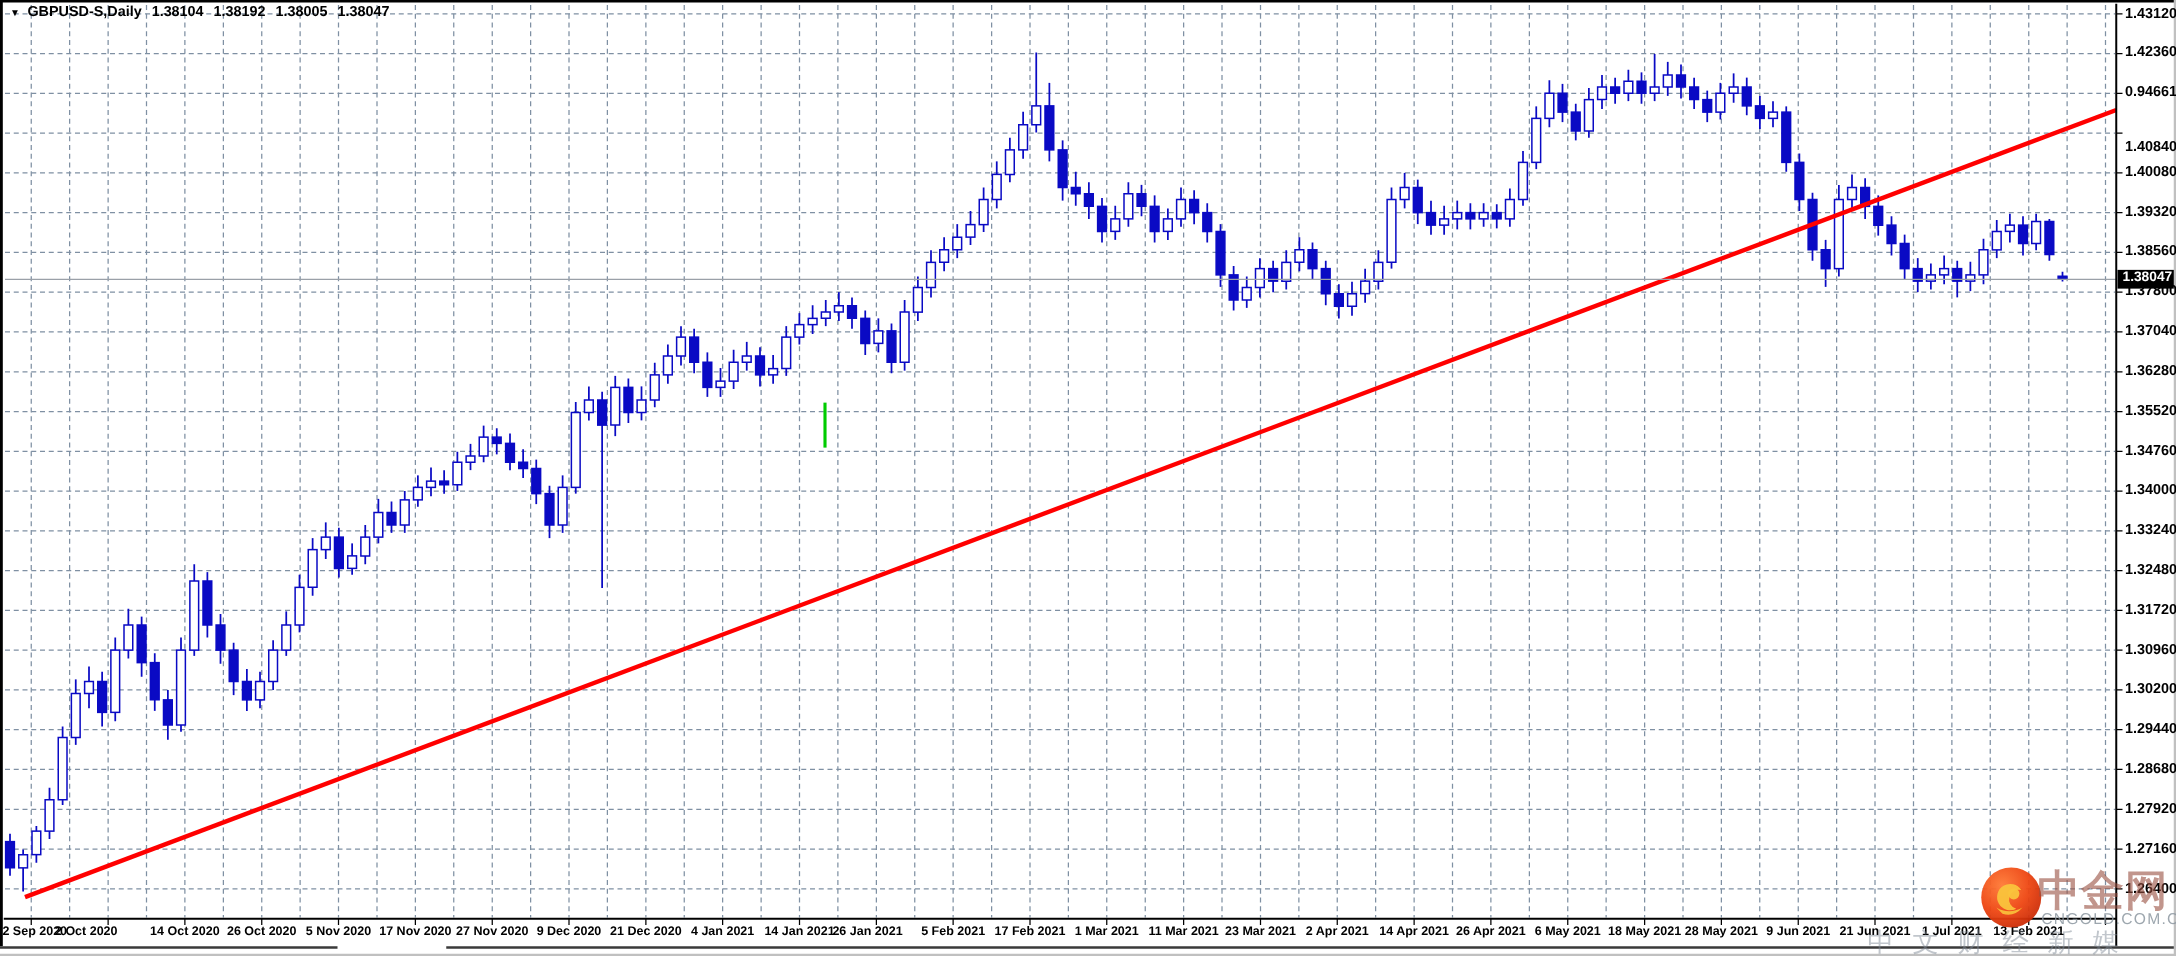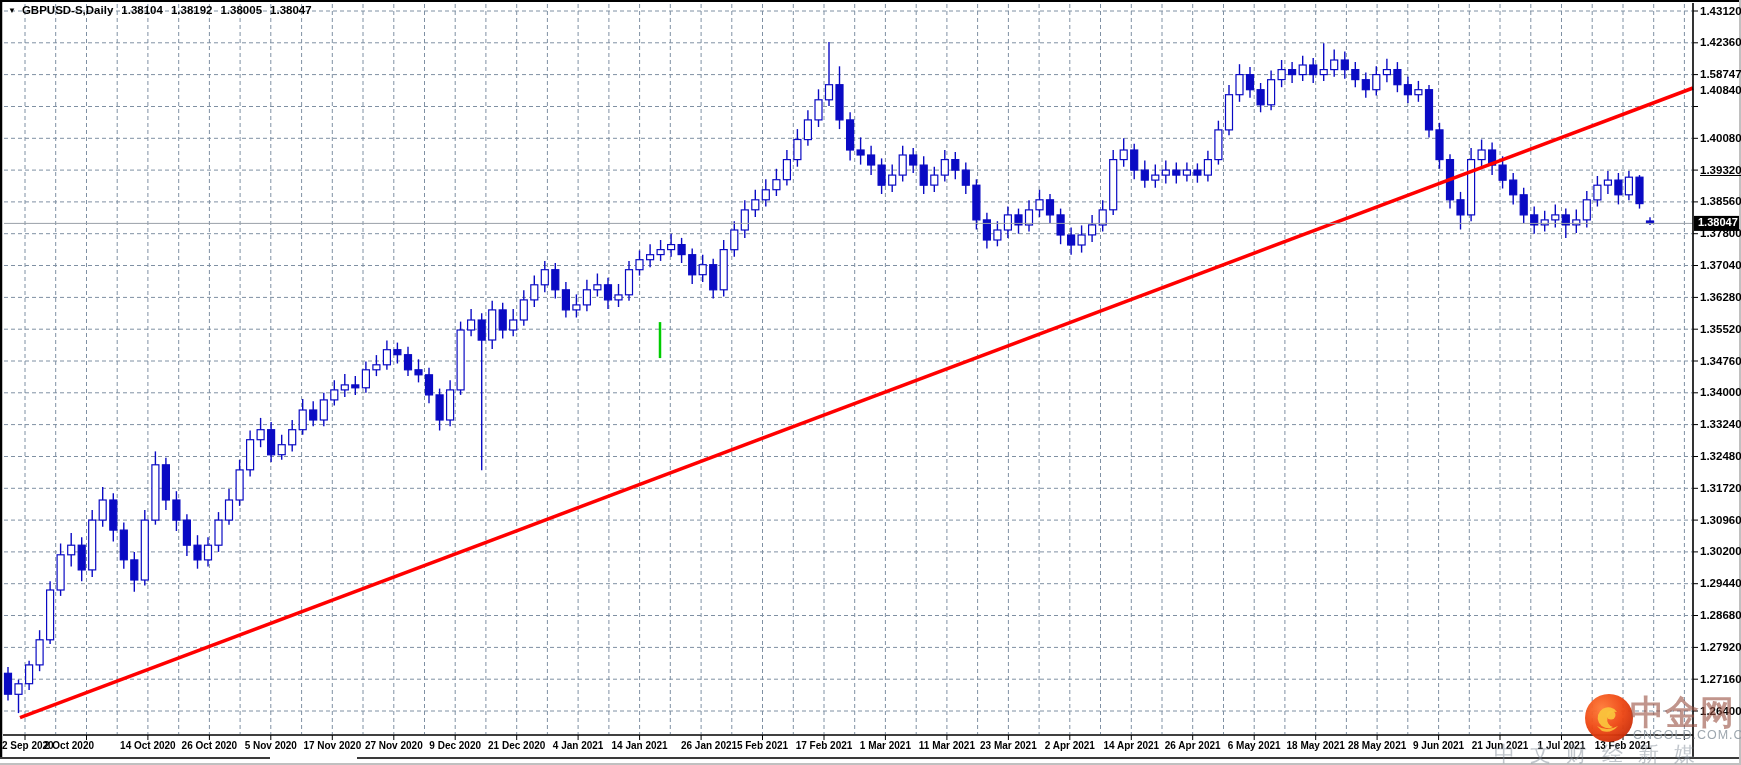--- a/index.html
+++ b/index.html
@@ -495,24 +495,24 @@
     <span class="v">1.38192</span>
     <span class="v">1.38005</span>
     <span class="v">1.38047</span>
   </div>
 
   <div id="price-axis"></div>
   <div id="time-axis"></div>
   <div id="price-labels">
       <div class="p-tick" style="top: 5px; text-align: center;">1.43120</div>
       <div class="p-tick" style="top: 36px;">1.42360</div>
-      <div class="p-tick" style="top: 68px;">1.58747</div>
-      <div class="p-tick" style="top: 84px;">1.40840</div>
+      <div class="p-tick" style="top: 68px;">0.94661</div>
+      <div class="p-tick" style="top: 112px;">1.40840</div>
       <div class="p-tick" style="top: 132px;">1.40080</div>
-      <div class="p-tick" style="top: 164px; text-decoration: underline;">1.39320</div>
+      <div class="p-tick" style="top: 164px;">1.39320</div>
       <div class="p-tick" style="top: 195px;">1.38560</div>
       <div class="p-tick" style="top: 227px;">1.37800</div>
       <div class="p-tick" style="top: 259px;">1.37040</div>
       <div class="p-tick" style="top: 291px;">1.36280</div>
       <div class="p-tick" style="top: 323px;">1.35520</div>
       <div class="p-tick" style="top: 355px;">1.34760</div>
       <div class="p-tick" style="top: 386px;">1.34000</div>
       <div class="p-tick" style="top: 418px;">1.33240</div>
       <div class="p-tick" style="top: 450px;">1.32480</div>
       <div class="p-tick" style="top: 482px;">1.31720</div>
@@ -529,21 +529,21 @@
       <div class="d-tick" style="left: 69px;">2 Oct 2020</div>
       <div class="d-tick" style="left: 147.9px;">14 Oct 2020</div>
       <div class="d-tick" style="left: 209.4px;">26 Oct 2020</div>
       <div class="d-tick" style="left: 270.8px;">5 Nov 2020</div>
       <div class="d-tick" style="left: 332.3px;">17 Nov 2020</div>
       <div class="d-tick" style="left: 393.8px;">27 Nov 2020</div>
       <div class="d-tick" style="left: 455.2px;">9 Dec 2020</div>
       <div class="d-tick" style="left: 516.7px;">21 Dec 2020</div>
       <div class="d-tick" style="left: 578.1px;">4 Jan 2021</div>
       <div class="d-tick" style="left: 639.6px;">14 Jan 2021</div>
-      <div class="d-tick" style="left: 709px;">26 Jan 2021</div>
+      <div class="d-tick" style="left: 694px;">26 Jan 2021</div>
       <div class="d-tick" style="left: 762.5px;">5 Feb 2021</div>
       <div class="d-tick" style="left: 824px;">17 Feb 2021</div>
       <div class="d-tick" style="left: 885.4px;">1 Mar 2021</div>
       <div class="d-tick" style="left: 946.9px;">11 Mar 2021</div>
       <div class="d-tick" style="left: 1008.4px;">23 Mar 2021</div>
       <div class="d-tick" style="left: 1069.8px;">2 Apr 2021</div>
       <div class="d-tick" style="left: 1131.3px;">14 Apr 2021</div>
       <div class="d-tick" style="left: 1192.7px;">26 Apr 2021</div>
       <div class="d-tick" style="left: 1254.2px;">6 May 2021</div>
       <div class="d-tick" style="left: 1315.7px;">18 May 2021</div>

